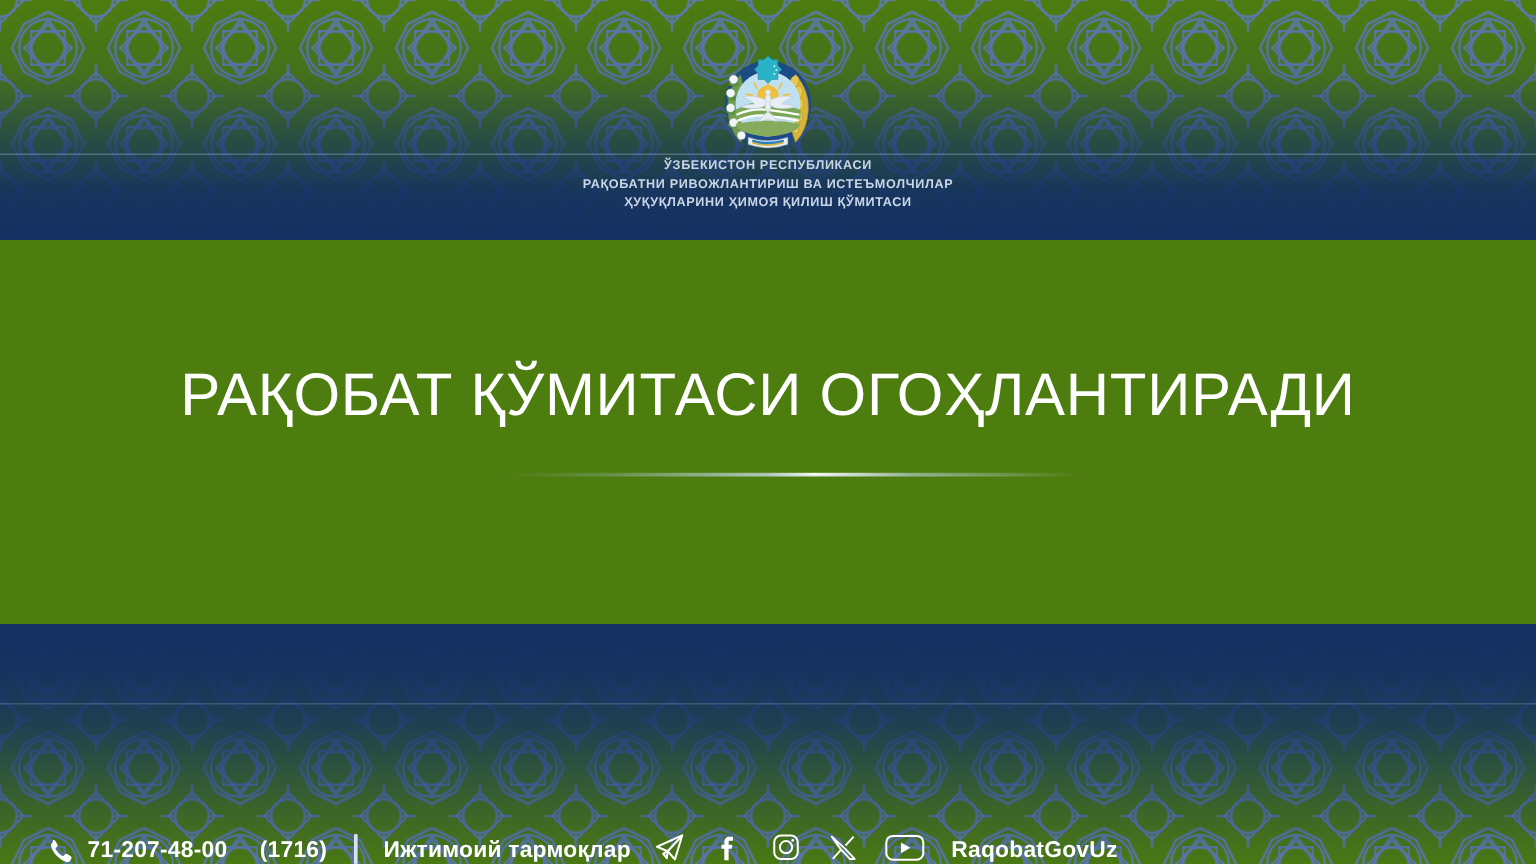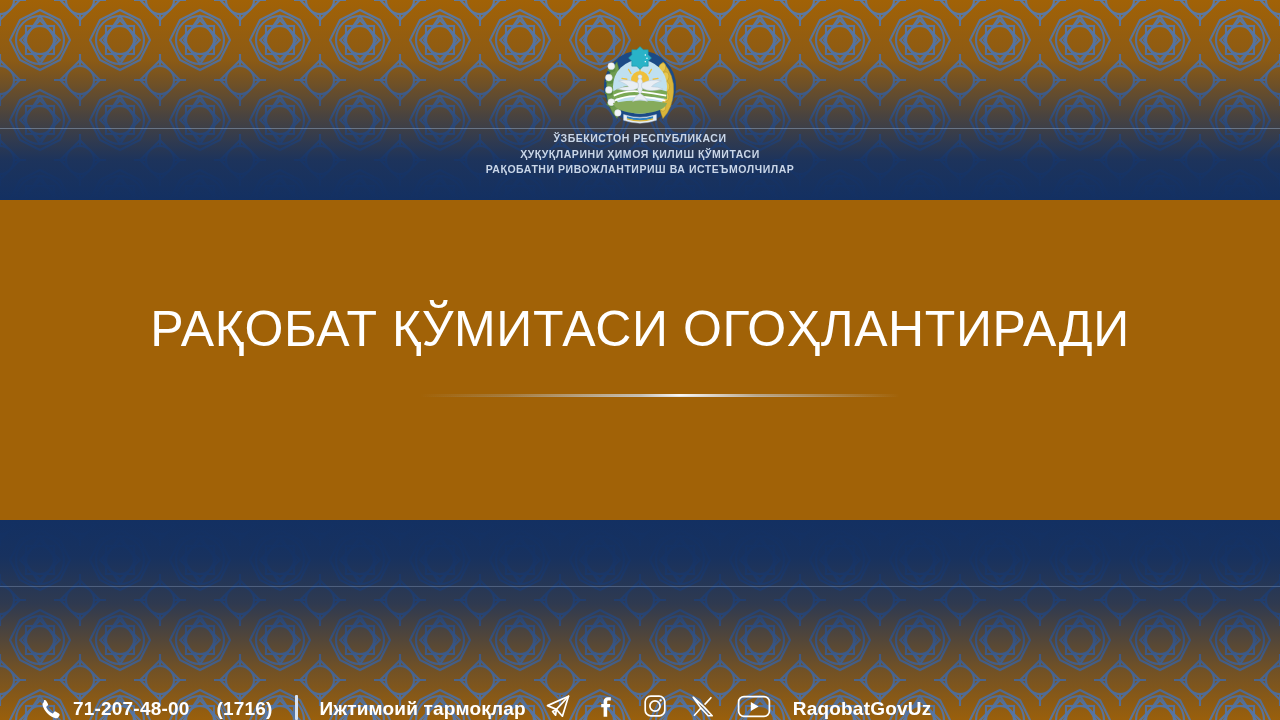--- a/index.html
+++ b/index.html
@@ -6,21 +6,21 @@
 
   html, body {
     width:1280px; height:720px; overflow:hidden;
     background:#0f2a55;
     font-family:"Liberation Sans", sans-serif;
   }
 
   #stage {
     position:relative;
     width:1280px; height:720px;
-    background:#a16207;
+    background:#4d7c0f;
     overflow:hidden;
   }
 
   
   .pattern {
     position:absolute; left:0; width:1280px;
     pointer-events:none;
   }
   .pattern svg { display:block; width:1280px; height:100%; }
 
@@ -253,22 +253,22 @@
         <path d="M34 88 q16 5 32 0 l0 3 q-16 5 -32 0 z" fill="#2b7fc0"></path>
         <path d="M34 90.5 q16 5 32 0 l0 1.6 q-16 5 -32 0 z" fill="#d8b43a"></path>
       </g>
     </svg>
   </div>
 
   <div class="hairline" id="hairline-header"></div>
 
   <div id="org-name">
     <span class="line">ЎЗБЕКИСТОН РЕСПУБЛИКАСИ</span>
+    <span class="line">РАҚОБАТНИ РИВОЖЛАНТИРИШ ВА ИСТЕЪМОЛЧИЛАР</span>
     <span class="line">ҲУҚУҚЛАРИНИ ҲИМОЯ ҚИЛИШ ҚЎМИТАСИ</span>
-    <span class="line">РАҚОБАТНИ РИВОЖЛАНТИРИШ ВА ИСТЕЪМОЛЧИЛАР</span>
   </div>
 
   <div id="hero">
     <span id="page-title">РАҚОБАТ ҚЎМИТАСИ ОГОҲЛАНТИРАДИ</span>
   </div>
   <div id="title-rule"></div>
 
   <div class="hairline" id="hairline-footer"></div>
 
   <div id="footer">

